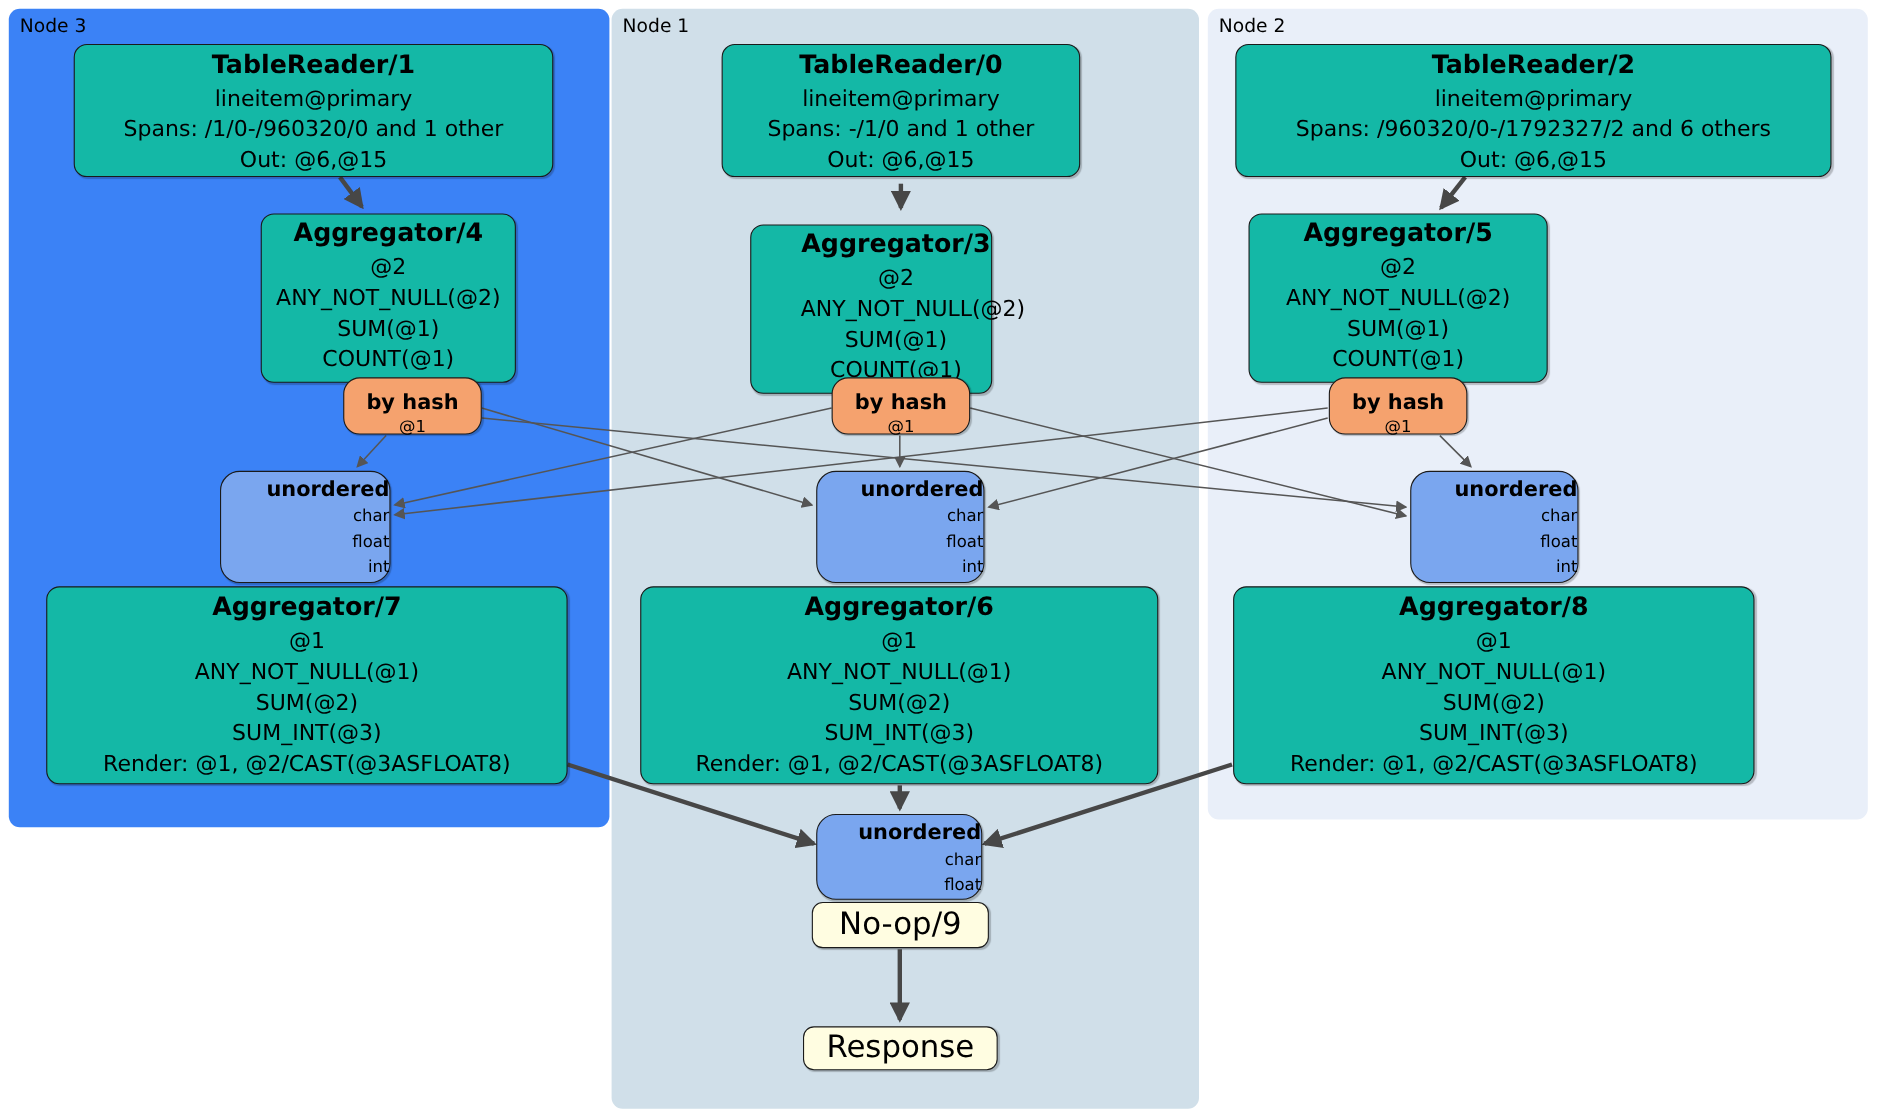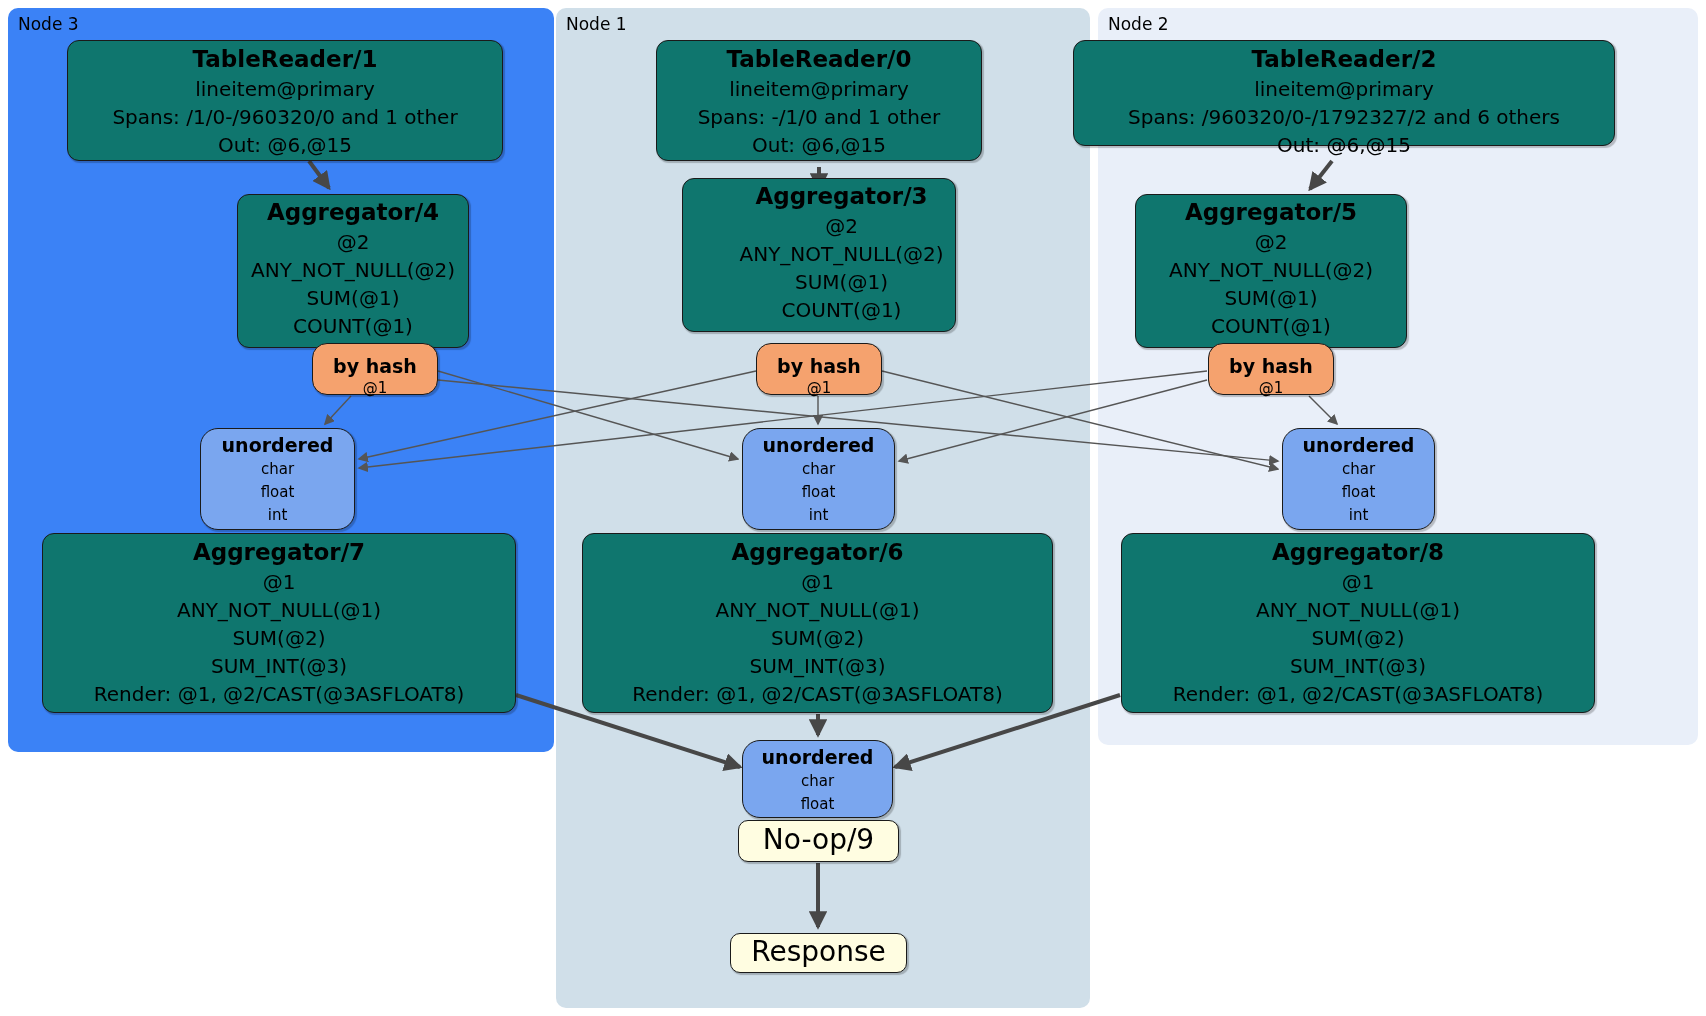--- a/index.html
+++ b/index.html
@@ -4,34 +4,34 @@
 <style>
   html,body{margin:0;padding:0;background:#ffffff;}
   body{font-family:"DejaVu Sans","Liberation Sans",sans-serif;}
   #canvas{position:relative;width:1706px;height:1016px;background:#ffffff;overflow:hidden;}
 
   .region{position:absolute;border-radius:10px;}
   .region-label{position:absolute;top:6px;left:10px;font-size:17px;color:#000;}
 
   #svg-edges{position:absolute;left:0;top:0;width:1706px;height:1016px;pointer-events:none;}
 
-  .pbox{position:absolute;box-sizing:border-box;background:#0f766e;border:1.6px solid #1a1a1a;
+  .pbox{position:absolute;box-sizing:border-box;background:#14b8a6;border:1.6px solid #1a1a1a;
         border-radius:12px;text-align:center;color:#000;
         box-shadow:1.5px 1.5px 1px rgba(0,0,0,0.22);}
   .pbox .title{font-weight:bold;font-size:23px;line-height:31px;}
   .pbox .line{font-size:20px;line-height:28px;white-space:nowrap;}
 
   .router{position:absolute;box-sizing:border-box;background:#f5a26e;border:1.6px solid #1a1a1a;
           border-radius:15px;text-align:center;color:#000;
           box-shadow:1.2px 1.2px 1px rgba(0,0,0,0.22);}
   .router .title{font-weight:bold;font-size:19px;line-height:25px;padding-top:10px;}
   .router .line{font-size:15px;line-height:19px;}
 
   .sync{position:absolute;box-sizing:border-box;background:#7aa6ef;border:1.6px solid #1a1a1a;
-        border-radius:18px;text-align:center;color:#000;
+        border-radius:18px;text-align:right;color:#000;
         box-shadow:1.2px 1.2px 1px rgba(0,0,0,0.22);}
   .sync .title{font-weight:bold;font-size:19px;line-height:26px;padding-top:3px;}
   .sync .line{font-size:15px;line-height:23px;}
 
   .minibox{position:absolute;box-sizing:border-box;background:#fffde1;border:1.8px solid #1a1a1a;
            border-radius:10px;text-align:center;color:#000;
            box-shadow:1.5px 1.5px 1px rgba(0,0,0,0.22);}
   .minibox .title{font-weight:normal;font-size:28px;}
 </style>
 </head>
@@ -87,35 +87,35 @@
     <div class="line">lineitem@primary</div>
     <div class="line">Spans: /1/0-/960320/0 and 1 other</div>
     <div class="line">Out: @6,@15</div>
   </div>
   <div class="pbox" style="left:656px;top:40px;width:326px;height:121px;padding-top:3px;">
     <div class="title">TableReader/0</div>
     <div class="line">lineitem@primary</div>
     <div class="line">Spans: -/1/0 and 1 other</div>
     <div class="line">Out: @6,@15</div>
   </div>
-  <div class="pbox" style="left:1073px;top:40px;width:542px;height:106px;padding-top:3px;">
+  <div class="pbox" style="left:1123px;top:40px;width:542px;height:121px;padding-top:3px;">
     <div class="title">TableReader/2</div>
     <div class="line">lineitem@primary</div>
     <div class="line">Spans: /960320/0-/1792327/2 and 6 others</div>
     <div class="line">Out: @6,@15</div>
   </div>
 
   <div class="pbox" style="left:237px;top:194px;width:232px;height:154px;padding-top:2px;">
     <div class="title">Aggregator/4</div>
     <div class="line">@2</div>
     <div class="line">ANY_NOT_NULL(@2)</div>
     <div class="line">SUM(@1)</div>
     <div class="line">COUNT(@1)</div>
   </div>
-  <div class="pbox" style="left:682px;top:178px;width:274px;height:154px;padding-top:2px;padding-left:45px;">
+  <div class="pbox" style="left:682px;top:204px;width:220px;height:154px;padding-top:2px;padding-left:45px;">
     <div class="title">Aggregator/3</div>
     <div class="line">@2</div>
     <div class="line">ANY_NOT_NULL(@2)</div>
     <div class="line">SUM(@1)</div>
     <div class="line">COUNT(@1)</div>
   </div>
   <div class="pbox" style="left:1135px;top:194px;width:272px;height:154px;padding-top:2px;">
     <div class="title">Aggregator/5</div>
     <div class="line">@2</div>
     <div class="line">ANY_NOT_NULL(@2)</div>

